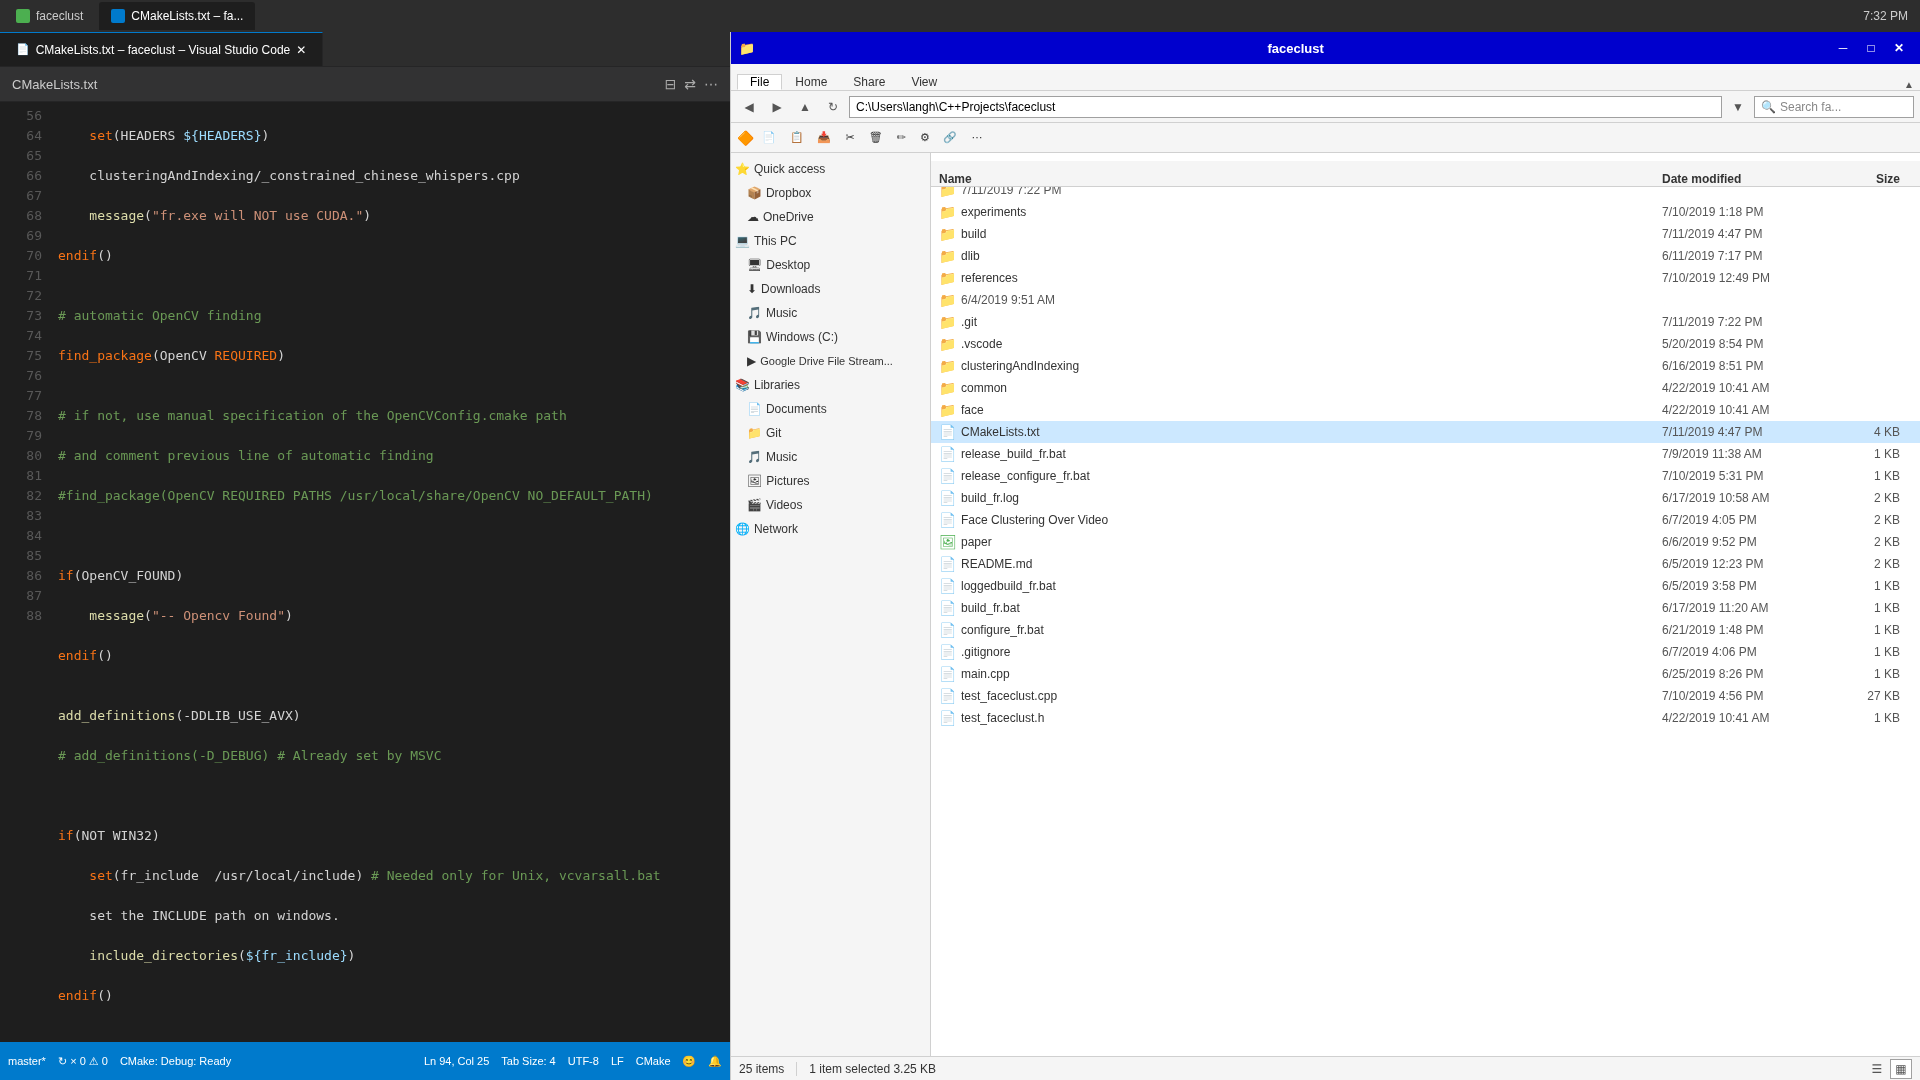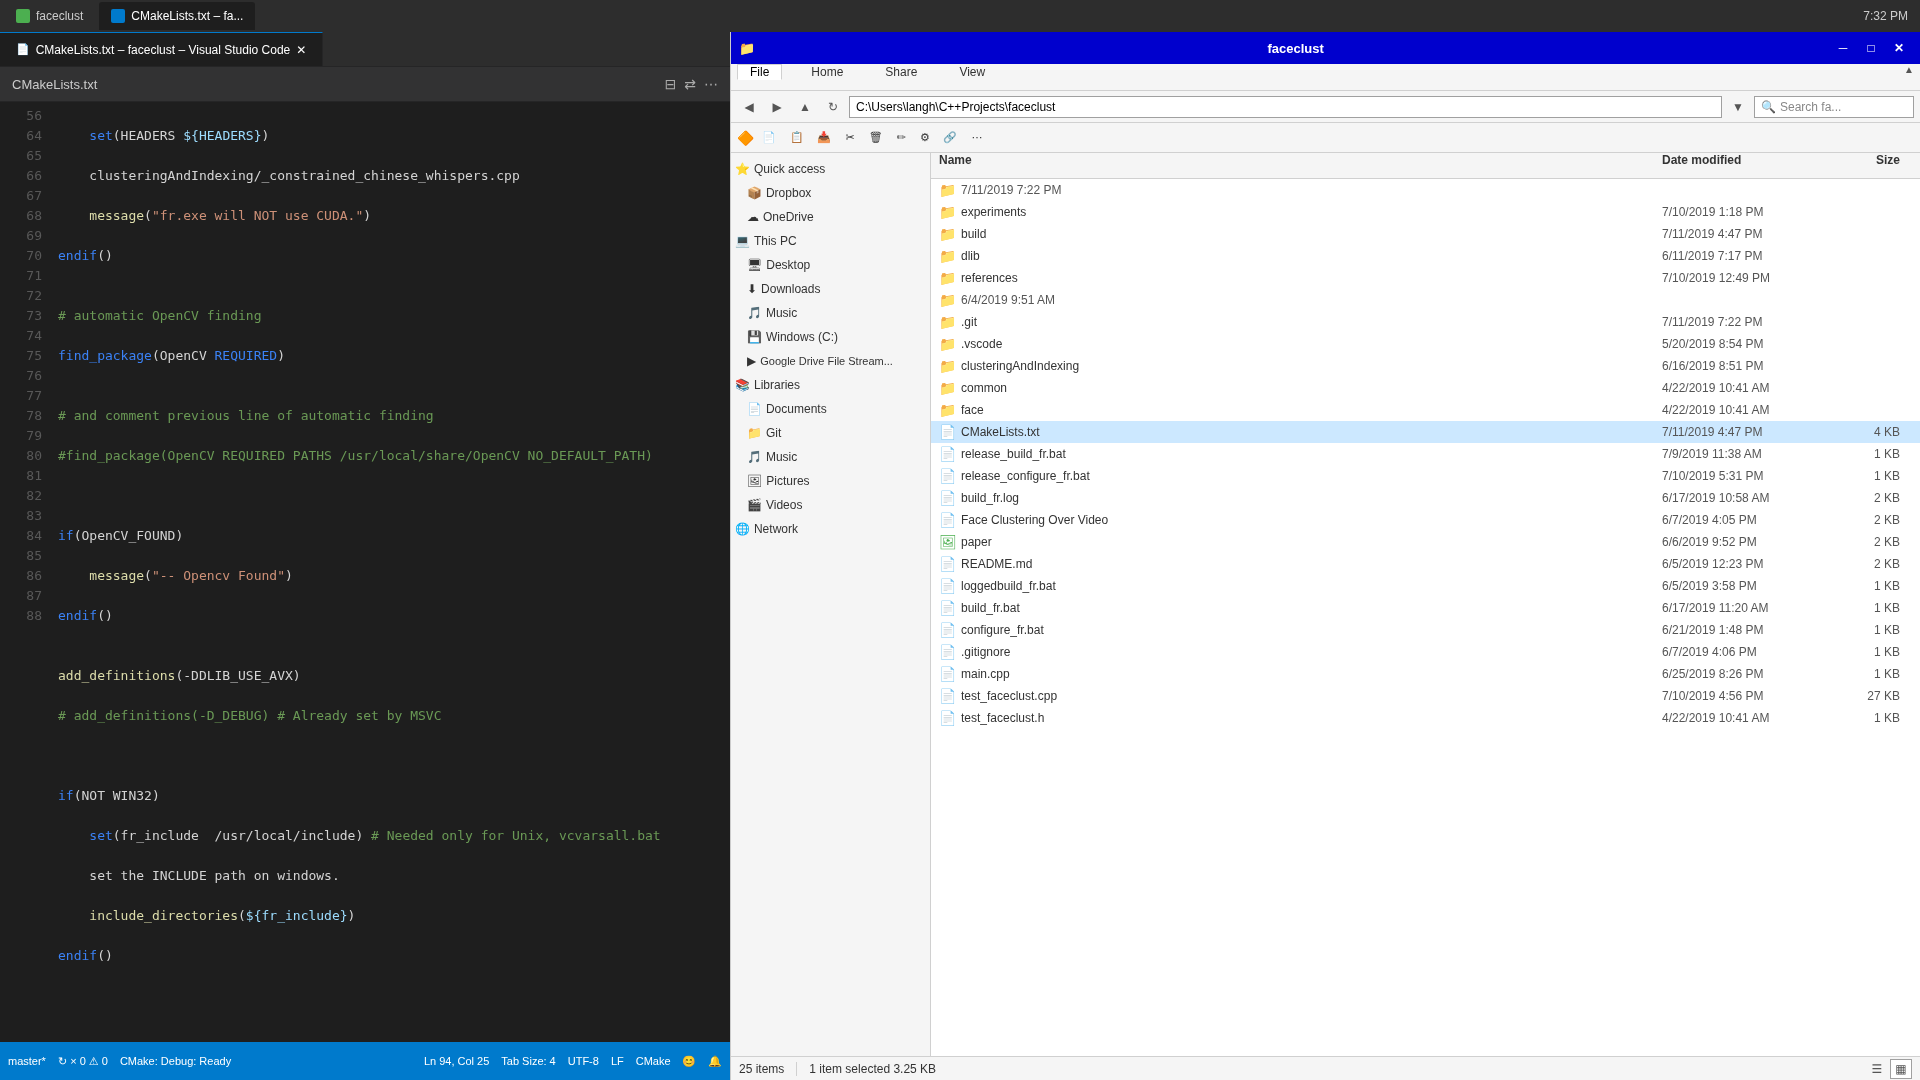--- a/index.html
+++ b/index.html
@@ -19,56 +19,56 @@
     .editor-title-bar { height: 35px; background: #323233; display: flex; align-items: center; padding: 0 12px; gap: 8px; border-bottom: 1px solid #252526; }
     .editor-title-actions { margin-left: auto; display: flex; gap: 8px; }
     .editor-title-actions span { color: #aaa; font-size: 14px; cursor: pointer; }
     .editor-tab-bar { height: 35px; background: #2d2d2d; display: flex; align-items: stretch; border-bottom: 1px solid #252526; }
     .editor-tab { padding: 0 16px; display: flex; align-items: center; gap: 6px; font-size: 12px; color: #9d9d9d; cursor: pointer; border-right: 1px solid #252526; }
     .editor-tab.active { background: #1e1e1e; color: #fff; border-top: 1px solid #007acc; }
     .editor-area { flex: 1; display: flex; overflow: hidden; }
     .line-numbers { width: 50px; background: #1e1e1e; color: #585858; font-family: 'Consolas', monospace; font-size: 13px; padding: 4px 0; text-align: right; padding-right: 8px; line-height: 20px; user-select: none; flex-shrink: 0; }
     .code-content { flex: 1; overflow: hidden; font-family: 'Consolas', monospace; font-size: 13px; line-height: 20px; padding: 4px 0 4px 8px; color: #d4d4d4; white-space: pre; }
     .line { display: block; }
-    .kw { color: #3b82f6; }
+    .kw { color: #f97316; }
     .fn { color: #dcdcaa; }
     .str { color: #ce9178; }
     .var { color: #9cdcfe; }
     .comment { color: #6a9955; }
     .status-bar { height: 38px; background: #007acc; display: flex; align-items: center; padding: 0 8px; gap: 16px; font-size: 11px; color: #fff; }
     .status-left { display: flex; gap: 12px; align-items: center; }
     .status-right { margin-left: auto; display: flex; gap: 12px; align-items: center; }
 
     
     .explorer-side { flex: 1; display: flex; flex-direction: column; background: #fff; border-left: 1px solid #ccc; }
     .explorer-title-bar { height: 32px; background: #0000cd; display: flex; align-items: center; padding: 0 8px; color: #fff; font-size: 13px; font-weight: bold; }
     .explorer-title-text { flex: 1; text-align: center; }
     .win-controls { display: flex; gap: 2px; }
     .win-btn { width: 26px; height: 20px; display: flex; align-items: center; justify-content: center; color: #fff; font-size: 12px; cursor: pointer; }
 
     .ribbon { background: #f5f5f5; border-bottom: 1px solid #d0d0d0; }
-    .ribbon-tabs { display: flex; align-items: flex-start; height: 26px; padding: 0 6px; gap: 16px; }
+    .ribbon-tabs { display: flex; align-items: flex-end; height: 26px; padding: 0 6px; gap: 0; }
     .ribbon-tab { padding: 0 12px; font-size: 12px; color: #333; cursor: pointer; display: flex; align-items: center; border: 1px solid transparent; }
     .ribbon-tab.active { background: #fff; border-color: #d0d0d0; border-bottom-color: #fff; color: #000; }
 
     .address-bar { height: 32px; background: #f5f5f5; display: flex; align-items: center; padding: 0 6px; gap: 4px; border-bottom: 1px solid #d0d0d0; }
     .nav-btn { width: 24px; height: 24px; display: flex; align-items: center; justify-content: center; color: #555; font-size: 12px; cursor: pointer; border-radius: 2px; }
     .address-path { flex: 1; height: 22px; border: 1px solid #a0a0a0; background: #fff; padding: 0 6px; font-size: 12px; display: flex; align-items: center; }
     .search-box { width: 160px; height: 22px; border: 1px solid #a0a0a0; background: #fff; padding: 0 6px; font-size: 12px; display: flex; align-items: center; gap: 4px; color: #888; }
 
     .toolbar-bar { height: 30px; background: #f5f5f5; border-bottom: 1px solid #d0d0d0; display: flex; align-items: center; padding: 0 6px; gap: 2px; }
     .toolbar-btn { padding: 2px 6px; font-size: 11px; color: #333; cursor: pointer; border-radius: 2px; display: flex; align-items: center; justify-content: center; }
 
     .explorer-body { flex: 1; display: flex; overflow: hidden; }
     .nav-tree { width: 200px; background: #f5f5f5; border-right: 1px solid #d0d0d0; overflow-y: auto; padding: 4px 0; flex-shrink: 0; }
     .tree-item { height: 24px; display: flex; align-items: center; padding: 0 4px; cursor: pointer; font-size: 12px; color: #333; gap: 4px; }
     .tree-icon { font-size: 12px; flex-shrink: 0; }
 
     .file-list { flex: 1; overflow-y: auto; }
-    .file-list-header { height: 26px; background: #f5f5f5; border-bottom: 1px solid #d0d0d0; display: flex; align-items: flex-start; padding: 0 8px; font-size: 12px; font-weight: bold; color: #333; cursor: pointer; position: sticky; top: 0; z-index: 1; }
+    .file-list-header { height: 26px; background: #f5f5f5; border-bottom: 1px solid #d0d0d0; display: flex; align-items: flex-end; padding: 0 8px; font-size: 12px; font-weight: bold; color: #333; cursor: pointer; position: sticky; top: 8px; z-index: 1; }
     .col-name { flex: 1; }
     .col-date { width: 180px; flex-shrink: 0; }
     .col-size { width: 70px; flex-shrink: 0; text-align: right; padding-right: 12px; }
 
     .file-row { height: 22px; display: flex; align-items: center; padding: 0 8px; font-size: 12px; color: #333; cursor: pointer; }
     .file-row.selected { background: #cce8ff; }
     .file-row .file-icon { width: 18px; flex-shrink: 0; font-size: 14px; margin-right: 4px; }
     .file-row .file-name { flex: 1; overflow: hidden; text-overflow: ellipsis; white-space: nowrap; }
     .file-row .file-date { width: 180px; flex-shrink: 0; color: #555; }
     .file-row .file-size { width: 70px; flex-shrink: 0; text-align: right; padding-right: 12px; color: #555; }
@@ -158,20 +158,21 @@
       </div>
       <div class="code-content">
 <span class="line"><span class="kw">    set</span>(HEADERS <span class="var">${HEADERS}</span>)</span>
 <span class="line">    clusteringAndIndexing/_constrained_chinese_whispers.cpp</span>
 <span class="line"><span class="fn">    message</span>(<span class="str">"fr.exe will NOT use CUDA."</span>)</span>
 <span class="line"><span class="kw">endif</span>()</span>
 <span class="line"></span>
 <span class="line"><span class="comment"># automatic OpenCV finding</span></span>
 <span class="line"><span class="kw">find_package</span>(OpenCV <span class="kw">REQUIRED</span>)</span>
 <span class="line"></span>
+<span class="line"><span class="comment"># if not, use manual specification of the OpenCVConfig.cmake path</span></span>
 <span class="line"><span class="comment"># and comment previous line of automatic finding</span></span>
 <span class="line"><span class="comment">#find_package(OpenCV REQUIRED PATHS /usr/local/share/OpenCV NO_DEFAULT_PATH)</span></span>
 <span class="line"></span>
 <span class="line"></span>
 <span class="line"><span class="kw">if</span>(OpenCV_FOUND)</span>
 <span class="line"><span class="fn">    message</span>(<span class="str">"-- Opencv Found"</span>)</span>
 <span class="line"><span class="kw">endif</span>()</span>
 <span class="line"></span>
 <span class="line"><span class="fn">add_definitions</span>(-DDLIB_USE_AVX)</span>
 <span class="line"><span class="comment"># add_definitions(-D_DEBUG) # Already set by MSVC</span></span>

